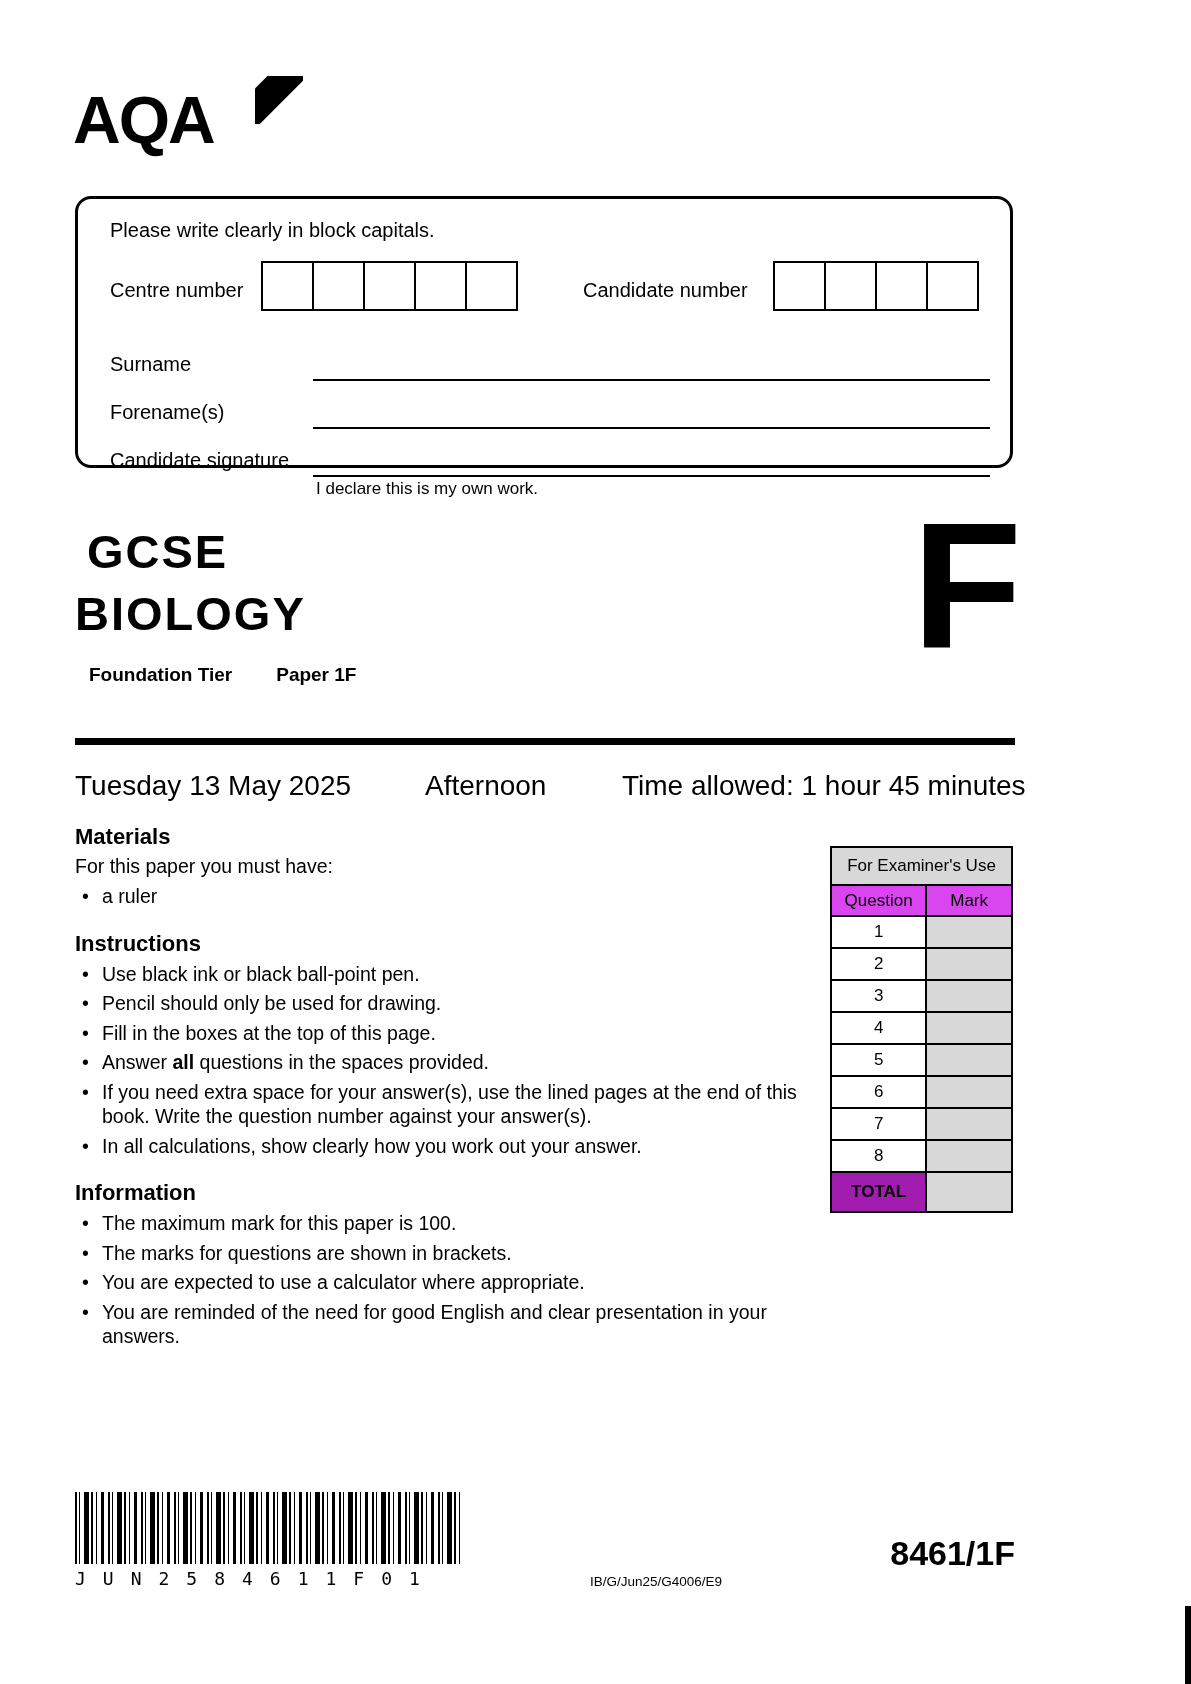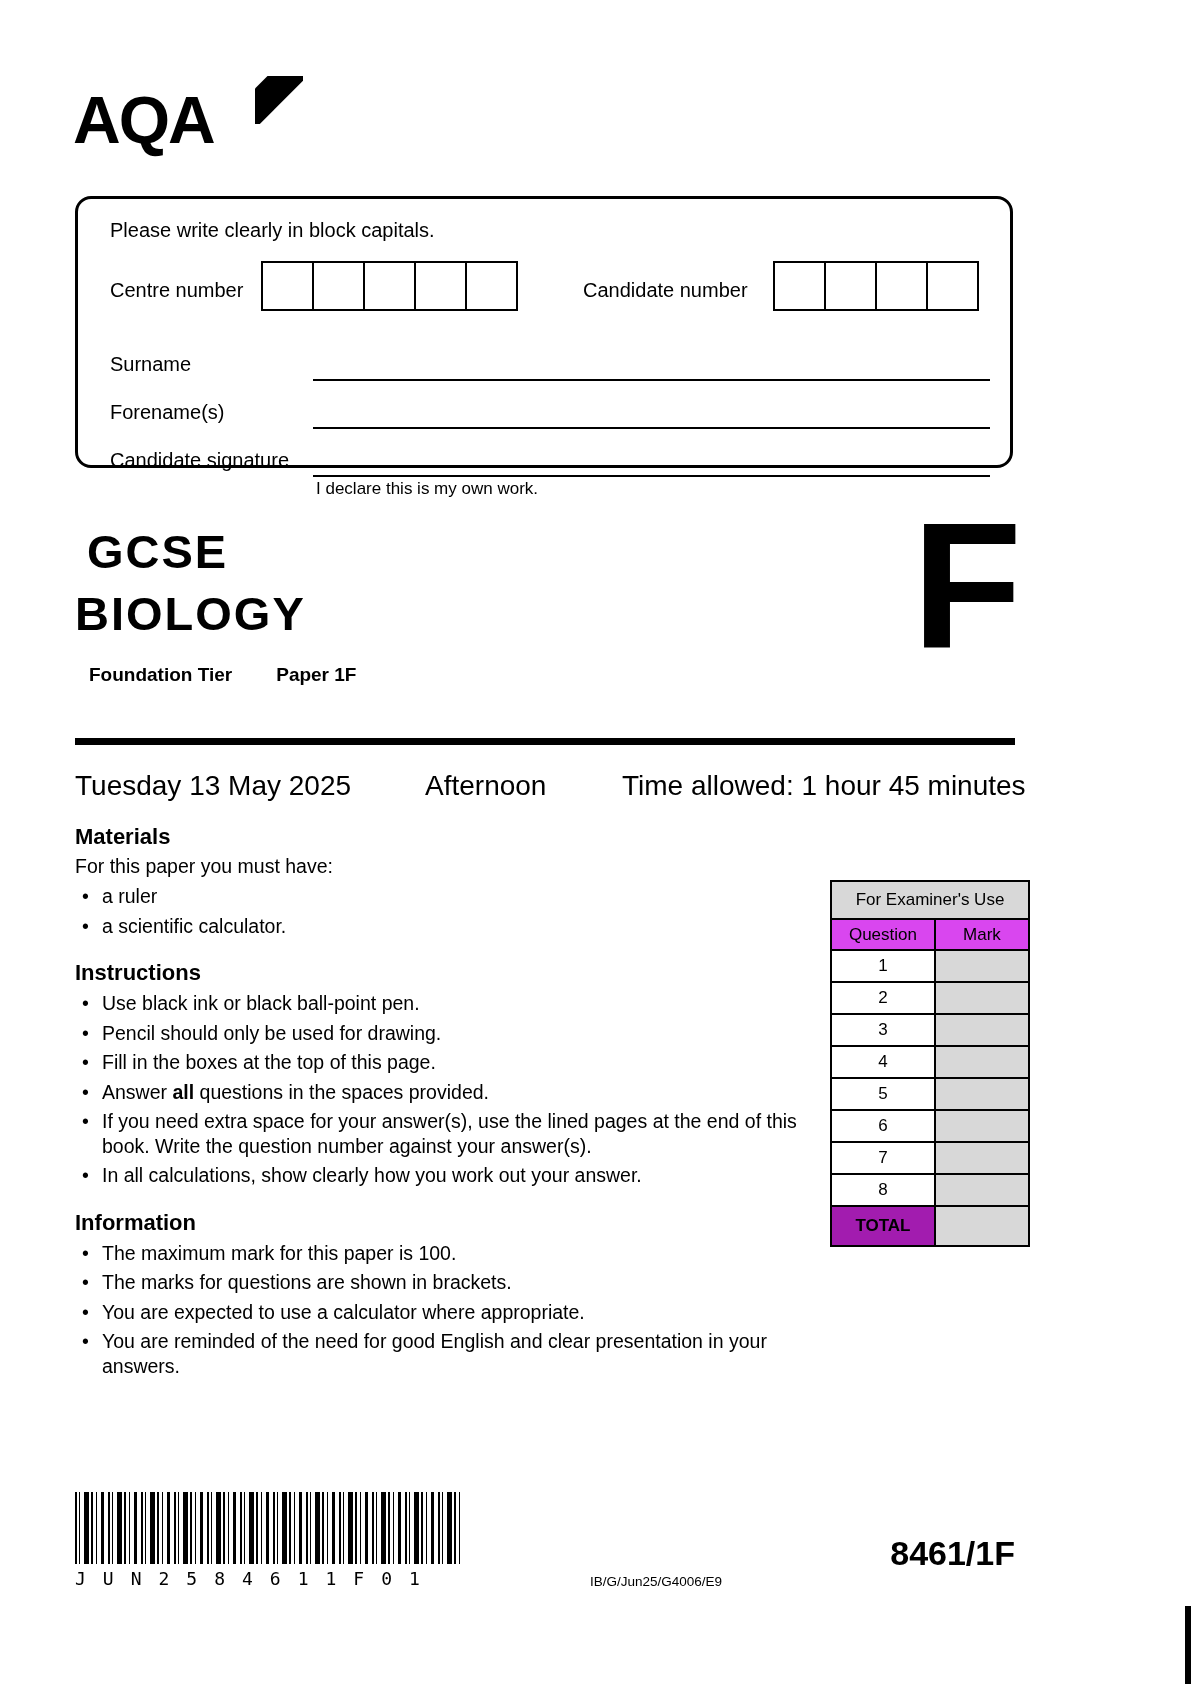--- a/index.html
+++ b/index.html
@@ -74,21 +74,21 @@
   ul.bullets { list-style: none; margin: 0; padding: 0; }
   ul.bullets li {
     position: relative; padding-left: 27px; margin-bottom: 5px;
     font-size: 19.5px; line-height: 24.5px;
   }
   ul.bullets li::before { content: "\2022"; position: absolute; left: 7px; top: 0; }
   .b { font-weight: 700; }
 
   
   .exam-table {
-    position: absolute; left: 830px; top: 880px; width: 200px;
+    position: absolute; left: 830px; top: 846px; width: 183px;
     border-collapse: collapse; font-size: 17px; border-radius: 29px;
   }
   .exam-table td, .exam-table th { border: 2px solid #000; text-align: center; padding: 0; }
   .et-title { height: 38px; background: #d8d8d8; font-weight: 400; font-size: 17px; }
   .et-head  { height: 31px; background: #d946ef; }
   .et-q     { height: 32px; width: 96px; background: #fff; }
   .et-mark  { height: 32px; width: 87px; background: #d8d8d8; }
   .et-total { height: 40px; background: #a21caf; font-weight: 700; }
   .et-total-mark { height: 40px; background: #d8d8d8; }
 
@@ -168,21 +168,20 @@
     <span class="s-tod">Afternoon</span>
     <span class="s-time">Time allowed: 1 hour 45 minutes</span>
   </div>
 
   <div class="left-col">
 
     <h3 class="sec-heading">Materials</h3>
     <p class="sec-intro">For this paper you must have:</p>
     <ul class="bullets">
       <li>a ruler</li>
-      <li>a scientific calculator.</li>
     </ul>
 
     <h3 class="sec-heading mt">Instructions</h3>
     <ul class="bullets">
       <li>Use black ink or black ball-point pen.</li>
       <li>Pencil should only be used for drawing.</li>
       <li>Fill in the boxes at the top of this page.</li>
       <li><span>Answer </span><span class="b">all</span><span> questions in the spaces provided.</span></li>
       <li>If you need extra space for your answer(s), use the lined pages at the end of this book.  Write the question number against your answer(s).</li>
       <li>In all calculations, show clearly how you work out your answer.</li>

